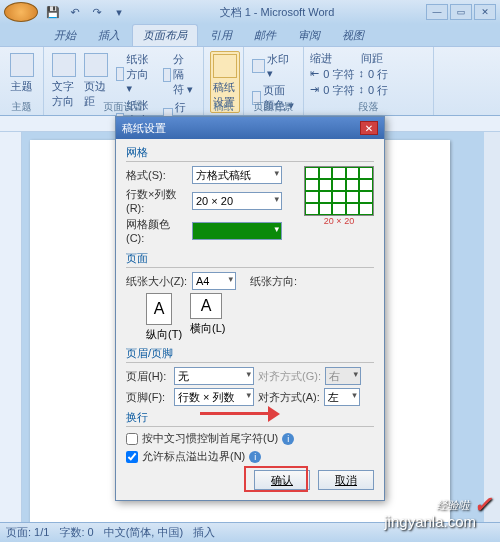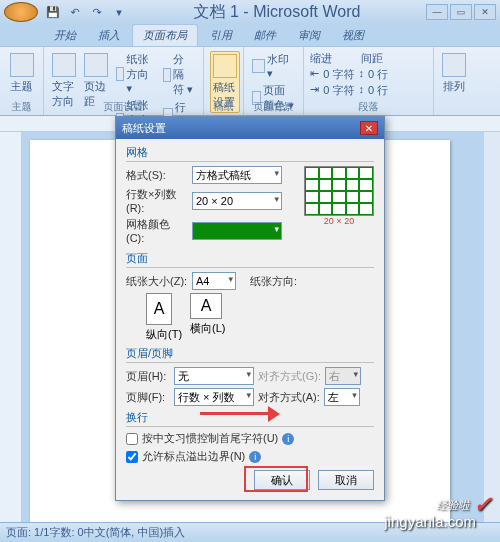--- a/index.html
+++ b/index.html
@@ -2,21 +2,21 @@
 <html><head>
 <meta charset="utf-8">
 <style>
 * { margin: 0; padding: 0; box-sizing: border-box; font-family: "Microsoft YaHei", SimSun, sans-serif; font-size: 11px; }
 body { width: 500px; height: 542px; background: #b8d4ee; position: relative; overflow: hidden; }
 
 .titlebar { height: 24px; background: linear-gradient(#d6e5f5, #b8d4ee); display: flex; align-items: center; padding: 0 4px; }
 .office-btn { width: 34px; height: 20px; background: radial-gradient(circle, #f8b85e, #d4822a); border-radius: 50%; margin-right: 6px; border: 1px solid #8a5a1a; }
 .qat { display: flex; gap: 4px; align-items: center; }
 .qat-btn { width: 18px; height: 18px; display: flex; align-items: center; justify-content: center; color: #3a5a8a; }
-.title-text { flex: 1; text-align: center; color: #3a5a8a; font-size: 16px; }
+.title-text { flex: 1; text-align: center; color: #3a5a8a; font-size: 11px; }
 .win-btns { display: flex; gap: 2px; }
 .win-btn { width: 22px; height: 16px; background: #c9dcf0; border: 1px solid #8fb2d8; display: flex; align-items: center; justify-content: center; font-size: 9px; color: #3a5a8a; }
 
 .tabbar { height: 22px; display: flex; align-items: flex-end; padding-left: 44px; gap: 2px; }
 .tab { padding: 3px 10px; color: #3a5a8a; cursor: pointer; border-radius: 3px 3px 0 0; font-style: italic; }
 .tab.active { background: #dfe9f5; border: 1px solid #a9c4e4; border-bottom: none; color: #2a4a7a; }
 
 .ribbon { height: 70px; background: linear-gradient(#e8f0fa, #d6e5f5); border-top: 1px solid #a9c4e4; border-bottom: 1px solid #8fb2d8; display: flex; }
 .rgroup { border-right: 1px solid #b8cfe8; padding: 2px 6px; display: flex; flex-direction: column; position: relative; }
 .rgroup-label { position: absolute; bottom: 1px; left: 0; right: 0; text-align: center; color: #5a7a9a; font-size: 10px; }
@@ -54,28 +54,28 @@
 .grid-preview div { border: 0.5px solid #0a8a0a; }
 .grid-layout { display: flex; align-items: flex-start; }
 .grid-left { flex: 1; }
 .orient-btn { width: 36px; height: 36px; border: 1px solid #888; background: #fff; display: flex; align-items: center; justify-content: center; margin-bottom: 2px; font-size: 16px; }
 .orient-wrap { display: flex; gap: 8px; margin-left: 20px; }
 .orient-item { text-align: center; font-size: 10px; }
 .cb { display: flex; align-items: center; gap: 4px; font-size: 11px; color: #333; }
 .cb input { width: 12px; height: 12px; }
 .info-ico { width: 12px; height: 12px; border-radius: 50%; background: #4a8ad0; color: #fff; display: inline-flex; align-items: center; justify-content: center; font-size: 9px; }
 .dlg-btns { display: flex; justify-content: flex-end; gap: 8px; margin-top: 6px; }
-.dlg-btn { width: 56px; height: 20px; border: 1px solid #7a9abf; background: linear-gradient(#f8f8f8, #e0e8f0); font-size: 11px; }
+.dlg-btn { width: 56px; height: 20px; border: 1px solid #7a9abf; background: linear-gradient(#f8f8f8, #e0e8f0); font-size: 11px; text-decoration: underline; }
 .ok-highlight { position: absolute; border: 2px solid #e04040; width: 64px; height: 26px; bottom: 8px; right: 76px; pointer-events: none; }
 
 .arrow { position: absolute; left: 200px; top: 404px; width: 80px; height: 20px; z-index: 11; pointer-events: none; }
 .arrow-line { position: absolute; left: 0; top: 8px; width: 70px; height: 3px; background: #e04040; }
 .arrow-head { position: absolute; right: 0; top: 2px; width: 0; height: 0; border-left: 12px solid #e04040; border-top: 8px solid transparent; border-bottom: 8px solid transparent; }
 
-.statusbar { position: absolute; bottom: 0; left: 0; right: 0; height: 20px; background: linear-gradient(#d6e5f5, #b8d4ee); display: flex; align-items: center; padding: 0 6px; color: #3a5a8a; font-size: 10px; border-top: 1px solid #8fb2d8; }
+.statusbar { position: absolute; bottom: 0; left: 0; right: 0; height: 20px; background: linear-gradient(#d6e5f5, #b8d4ee); display: flex; align-items: center; padding: 0 6px; gap: 10px; color: #3a5a8a; font-size: 10px; border-top: 1px solid #8fb2d8; }
 
 .watermark { position: absolute; right: 8px; bottom: 24px; color: #fff; font-style: italic; font-size: 16px; z-index: 20; text-shadow: 1px 1px 2px #000; display: flex; align-items: center; gap: 4px; }
 .watermark .check { color: #e04040; font-size: 22px; font-weight: bold; }
 .watermark .sub { position: absolute; bottom: -12px; right: 16px; font-size: 15px; font-style: normal; }
 </style>
 </head>
 <body>
 
 <div class="titlebar">
   <div class="office-btn"></div>
@@ -195,28 +195,20 @@
           <span>0 行</span>
         </div>
       <div style="display:flex;gap:4px">
           <span>⇥</span>
           <span>0 字符</span>
           <span>↕</span>
           <span>0 行</span>
         </div>
     </div>
     <div class="rgroup-label">段落</div>
-  </div>
-  <div class="rgroup" style="width:40px;border-right:none">
-    <div class="rgroup-content">
-      <div class="rbtn-large">
-          <div class="ico"></div>
-          <span>排列</span>
-        </div>
-    </div>
   </div>
 </div>
 
 <div class="workspace">
   <div class="ruler-h"></div>
   <div class="ruler-v"></div>
   <div class="page-area">
     <div class="page"></div>
   </div>
   <div class="scroll-v"></div>

